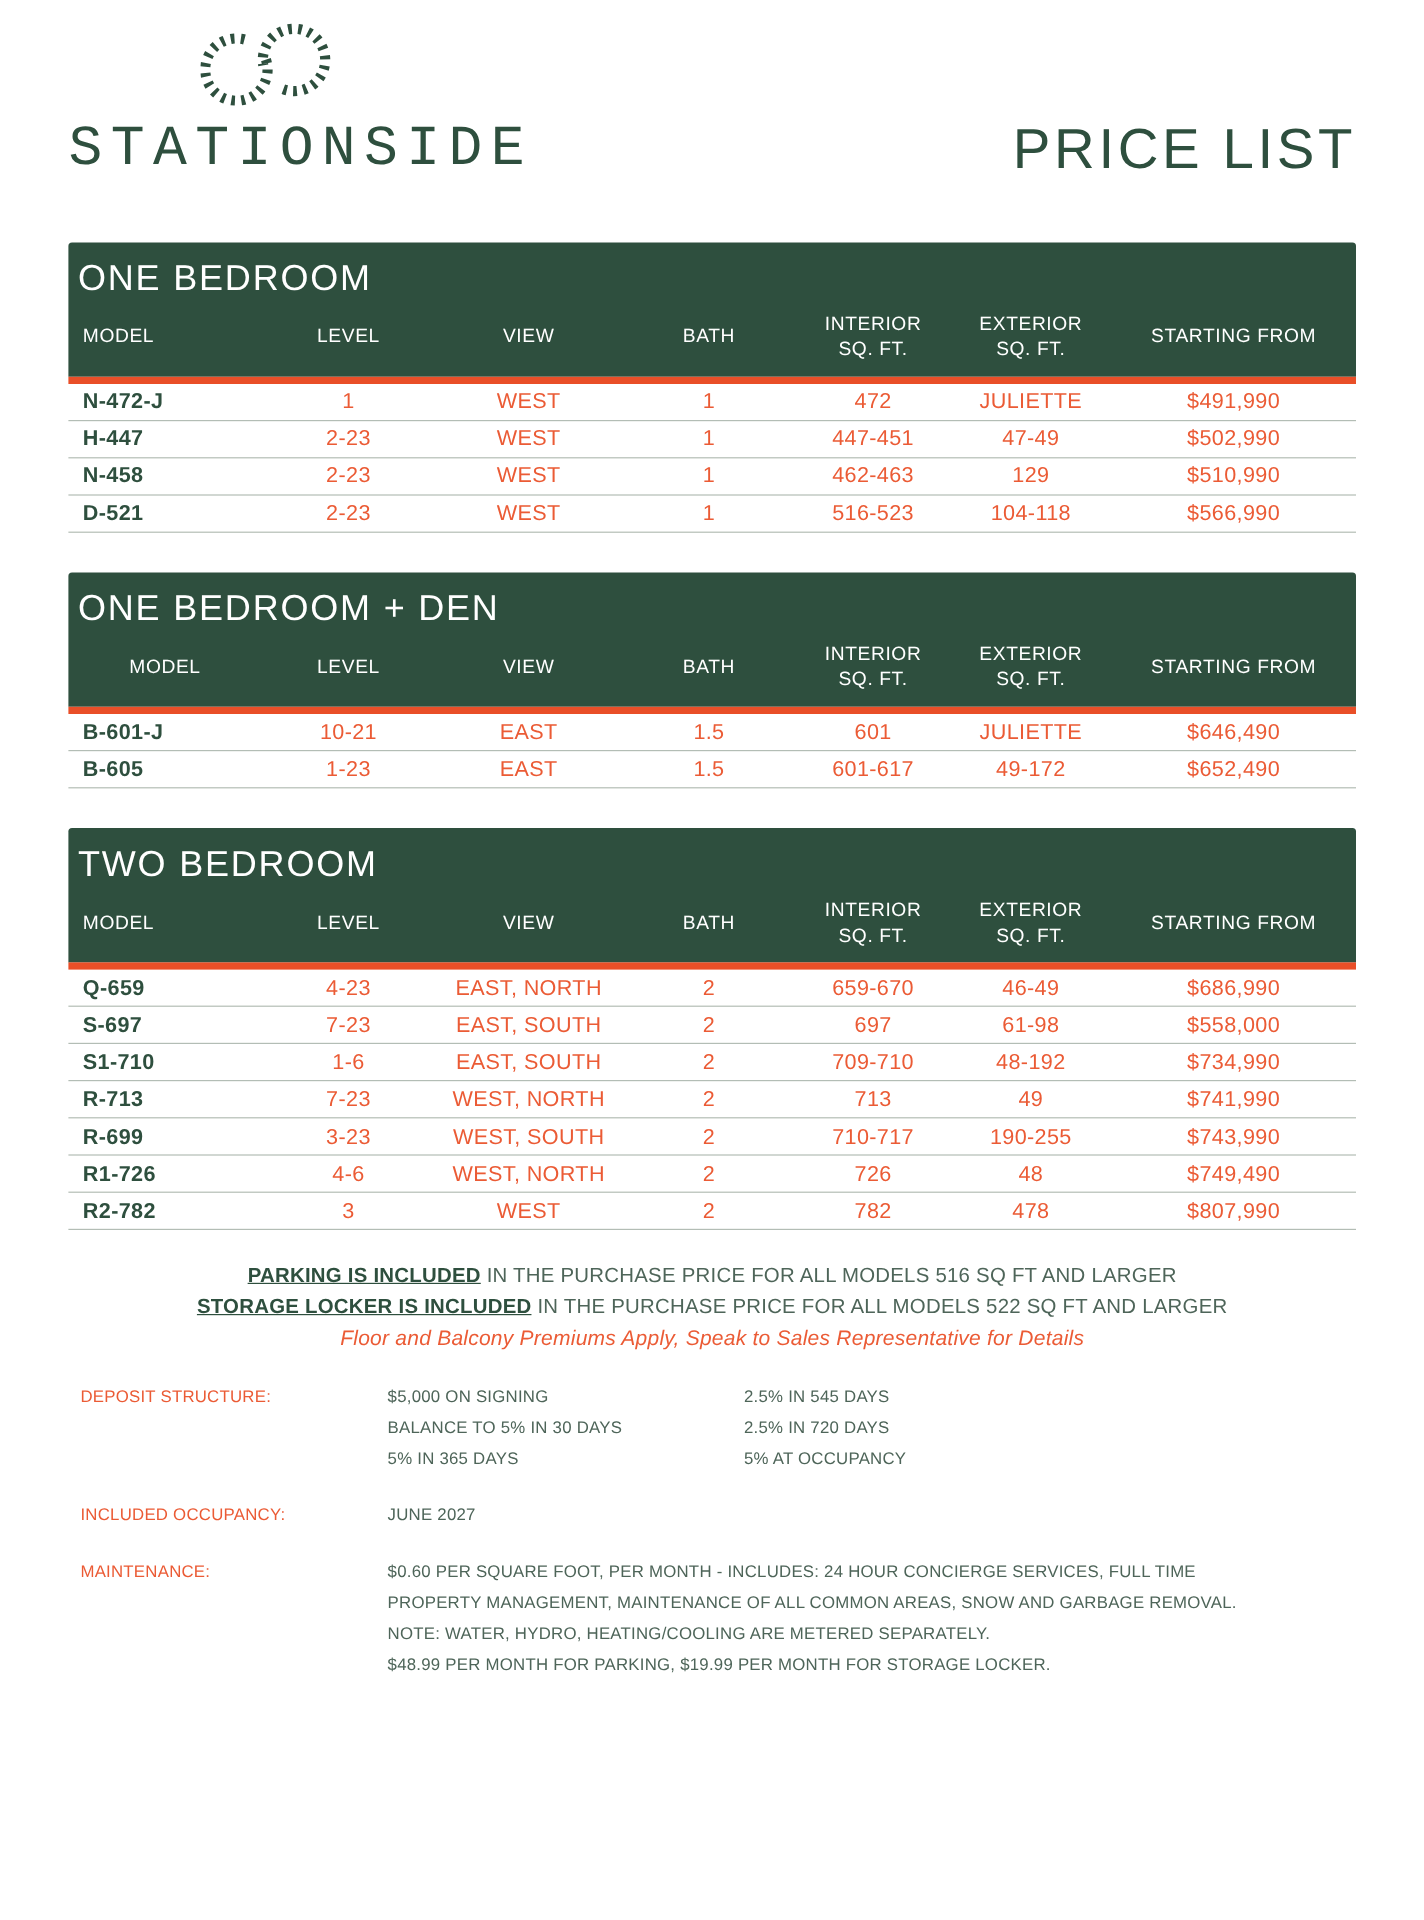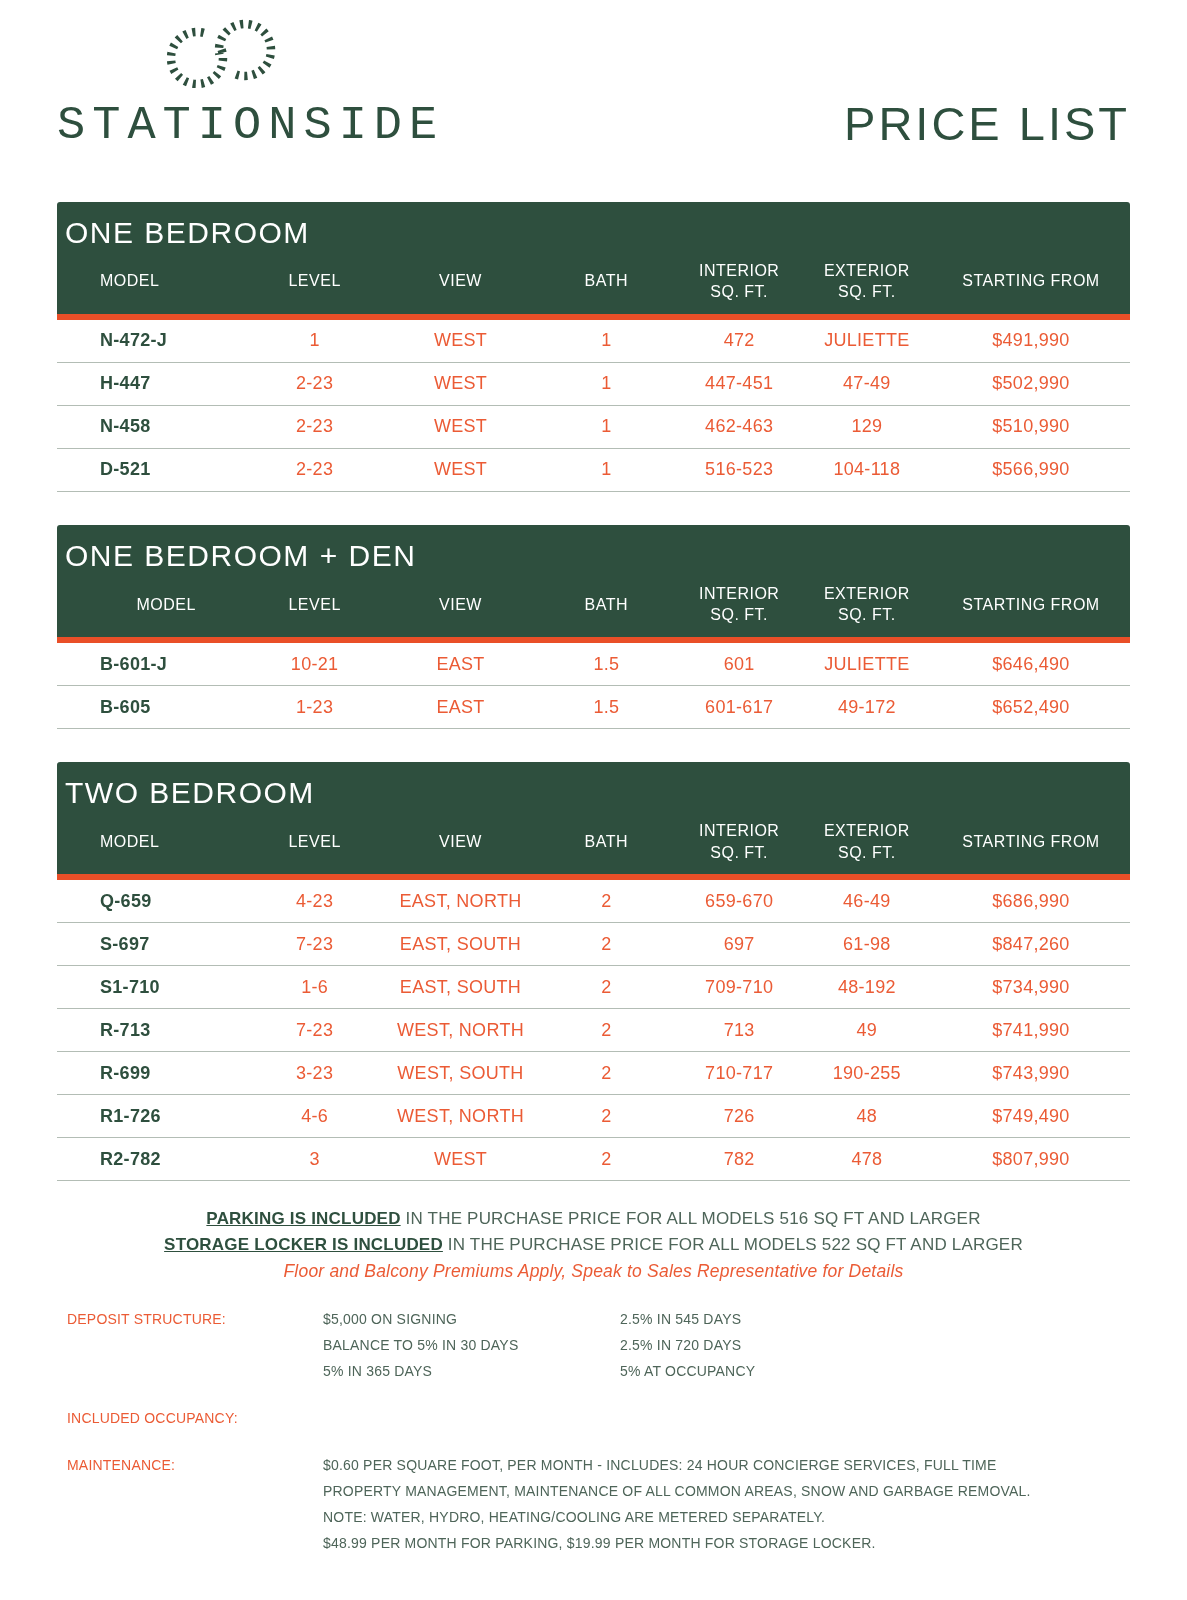--- a/index.html
+++ b/index.html
@@ -23,27 +23,27 @@
   .logo{margin-left:110px;width:114px;height:76px;color:var(--green);}
   .wordmark{font-size:47px;letter-spacing:7px;color:var(--green);margin-top:12px;line-height:1.1;}
   .page-title{font-size:47px;letter-spacing:3px;color:var(--green);line-height:1.1;padding-bottom:2px;}
 
   
   .tables-region{margin-top:0;}
   .price-table{margin-top:33px;}
   .price-table:first-child{margin-top:50px;}
   .thead{background:var(--green);color:#fff;border-radius:3px 3px 0 0;padding:13px 0 11px 0;}
   .table-title{font-size:30px;letter-spacing:1.5px;padding-left:8px;line-height:1.2;}
-  .grid7{display:grid;grid-template-columns:15% 13.5% 14.5% 13.5% 12% 12.5% 19%;padding-left:31px;}
+  .grid7{display:grid;grid-template-columns:15% 13.5% 14.5% 13.5% 12% 12.5% 19%;}
   .cols{margin-top:9px;font-size:16px;letter-spacing:0.5px;}
   .col{display:flex;flex-direction:column;justify-content:center;align-items:center;text-align:center;line-height:1.35;min-height:42px;}
   .col.first-left{align-items:flex-start;padding-left:12px;text-align:left;}
   .col.first-center{align-items:center;}
   .accent{height:6px;background:var(--orange-bar);}
-  .trow{height:43px;align-items:center;border-bottom:1px solid var(--divider);font-size:18px;color:var(--orange);}
+  .trow{height:31px;align-items:center;border-bottom:1px solid var(--divider);font-size:18px;color:var(--orange);}
   .cell{text-align:center;letter-spacing:0.3px;}
   .trow .c0{text-align:left;color:var(--green);font-weight:bold;padding-left:12px;}
 
   
   .notes{margin-top:25px;text-align:center;font-size:17px;line-height:26px;color:var(--muted);letter-spacing:0.2px;}
   .notes .hl{color:var(--green);font-weight:bold;text-decoration:underline;}
   .premiums{color:var(--orange);font-style:italic;font-size:17.5px;}
 
   
   .details{font-size:14px;line-height:26px;color:var(--muted);letter-spacing:0.2px;}
@@ -230,21 +230,21 @@
             <div class="cell c5">46-49</div>
             <div class="cell c6">$686,990</div>
           </div>
           <div class="trow grid7">
             <div class="cell c0">S-697</div>
             <div class="cell c1">7-23</div>
             <div class="cell c2">EAST, SOUTH</div>
             <div class="cell c3">2</div>
             <div class="cell c4">697</div>
             <div class="cell c5">61-98</div>
-            <div class="cell c6">$847,260</div>
+            <div class="cell c6">$558,000</div>
           </div>
           <div class="trow grid7">
             <div class="cell c0">S1-710</div>
             <div class="cell c1">1-6</div>
             <div class="cell c2">EAST, SOUTH</div>
             <div class="cell c3">2</div>
             <div class="cell c4">709-710</div>
             <div class="cell c5">48-192</div>
             <div class="cell c6">$734,990</div>
           </div>
@@ -305,20 +305,21 @@
       </div>
       <div>
         <div>2.5% IN 545 DAYS</div>
         <div>2.5% IN 720 DAYS</div>
         <div>5% AT OCCUPANCY</div>
       </div>
     </div>
 
     <div class="detail-row">
       <div class="detail-label">INCLUDED OCCUPANCY:</div>
+      <div>JUNE 2027</div>
     </div>
 
     <div class="detail-row">
       <div class="detail-label">MAINTENANCE:</div>
       <div class="maintenance-text">
         <div>$0.60 PER SQUARE FOOT, PER MONTH - INCLUDES: 24 HOUR CONCIERGE SERVICES, FULL TIME PROPERTY MANAGEMENT, MAINTENANCE OF ALL COMMON AREAS, SNOW AND GARBAGE REMOVAL.</div>
         <div>NOTE: WATER, HYDRO, HEATING/COOLING ARE METERED SEPARATELY.</div>
         <div>$48.99 PER MONTH FOR PARKING, $19.99 PER MONTH FOR STORAGE LOCKER.</div>
       </div>
     </div>

